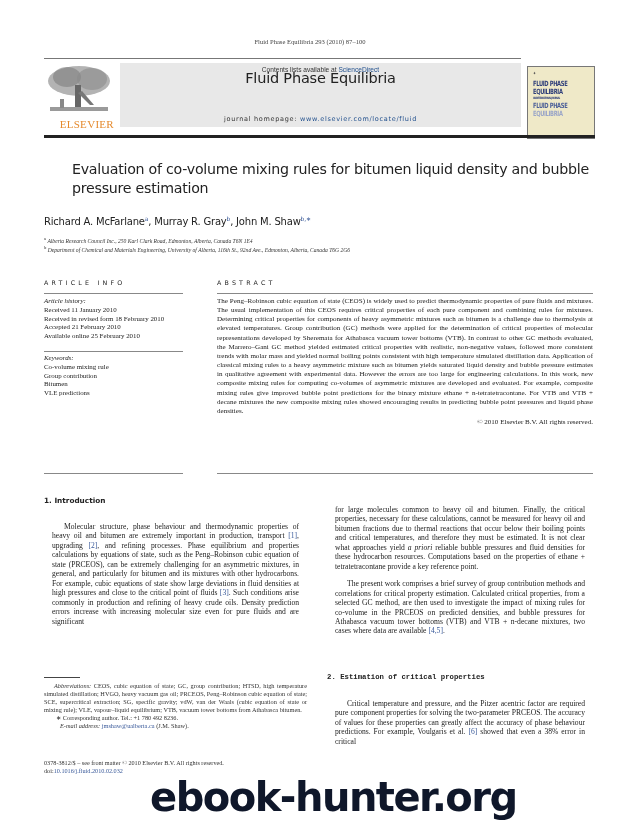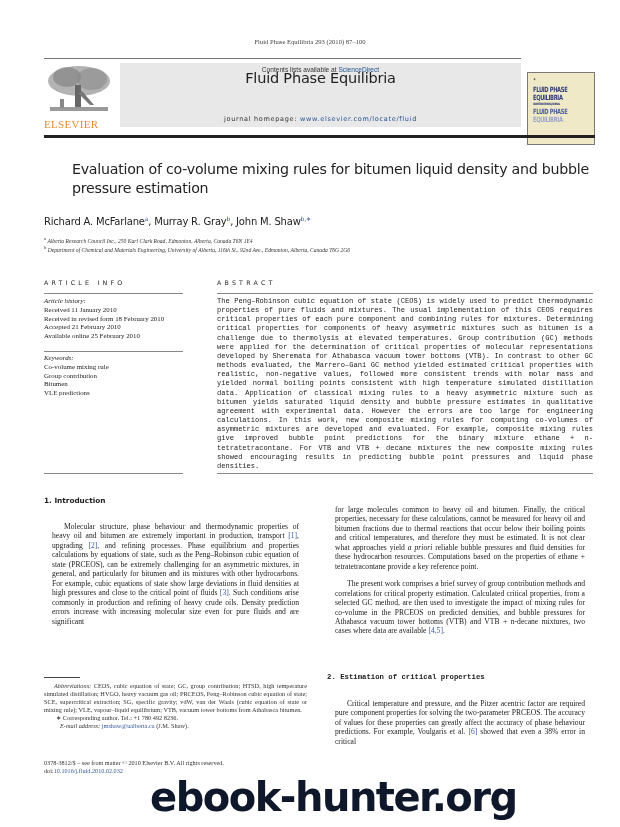--- a/index.html
+++ b/index.html
@@ -8,34 +8,34 @@
   .abs { position: absolute; }
   .running-head { top: 38px; left: 0; width: 620px; text-align: center; font-size: 6.6px; color: #444; }
   .rule-top { top: 58px; left: 44px; width: 477px; height: 0; border-top: 1px solid #777; }
   .masthead { top: 63px; left: 120px; width: 401px; height: 64px; background: #e8e8e8; }
   .contents-line { top: 66px; left: 120px; width: 401px; text-align: center; font-family: "Liberation Sans", sans-serif; font-size: 6.6px; color: #333; }
   .contents-line .sd { color: #1f4e8c; }
   .journal-name { top: 70px; left: 120px; width: 401px; text-align: center; font-family: "DejaVu Sans", sans-serif; font-size: 14.5px; color: #222; letter-spacing: -0.2px; }
   .homepage { top: 115px; left: 120px; width: 401px; text-align: center; font-family: "DejaVu Sans", sans-serif; font-size: 6.5px; letter-spacing: 0.7px; color: #333; }
   .homepage .url { color: #1f4e8c; }
   .logo { top: 63px; left: 42px; width: 74px; height: 66px; }
-  .logo-text { top: 118px; left: 44px; width: 70px; text-align: left; font-family: "Liberation Serif", serif; font-size: 11px; color: #e58a2d; letter-spacing: 0.3px; }
-  .cover { top: 72px; left: 527px; width: 68px; height: 73px; background: #efe9c8; border: 1px solid #777; box-sizing: border-box; }
+  .logo-text { top: 118px; left: 44px; width: 70px; text-align: right; font-family: "Liberation Serif", serif; font-size: 11px; color: #e58a2d; letter-spacing: 0.3px; }
+  .cover { top: 66px; left: 527px; width: 68px; height: 73px; background: #efe9c8; border: 1px solid #777; box-sizing: border-box; }
   .cover-text { position: absolute; left: 5px; width: 58px; font-family: "DejaVu Sans", sans-serif; font-weight: bold; font-size: 7.2px; line-height: 7.4px; letter-spacing: -0.5px; transform: scaleX(0.72); transform-origin: left; white-space: nowrap; }
   .rule-thick { top: 135px; left: 44px; width: 551px; height: 3px; background: #222; }
   .title { top: 160px; left: 44px; width: 560px; font-family: "DejaVu Sans", sans-serif; font-size: 14.2px; line-height: 19px; color: #222; letter-spacing: -0.25px; margin-left: 28px; }
   .authors { top: 215px; left: 44px; font-family: "DejaVu Sans", sans-serif; font-size: 10px; color: #222; letter-spacing: -0.2px; }
   .authors sup { font-size: 6px; color: #3a5a9a; }
   .affil { left: 44px; font-family: "Liberation Serif", serif; font-style: italic; font-size: 5.6px; color: #333; }
   .affil sup { font-style: normal; }
   .sec-head { font-family: "DejaVu Sans", sans-serif; font-size: 6.3px; letter-spacing: 3.2px; color: #222; }
   .hr { height: 0; border-top: 1px solid #888; }
   .info { top: 297px; left: 44px; width: 140px; font-family: "Liberation Serif", serif; font-size: 6.9px; line-height: 8.8px; color: #222; }
   .info .it { font-style: italic; }
-  .abstract { top: 297px; left: 217px; width: 376px; font-family: Liberation Mono, monospace; font-size: 7.05px; line-height: 9.15px; color: #222; text-align: justify; }
+  .abstract { top: 297px; left: 217px; width: 376px; font-family: Liberation Serif, serif; font-size: 7.05px; line-height: 9.15px; color: #222; text-align: justify; }
   .copyright { text-align: right; margin-top: 2px; }
   .col { font-family: "Liberation Serif", serif; font-size: 7.6px; line-height: 9.45px; color: #222; text-align: justify; }
   .col p { margin: 8px; text-indent: 12px; }
   .col p.noind { text-indent: 0; }
   .h1 { font-family: "DejaVu Sans", sans-serif; font-weight: bold; font-size: 7.3px; color: #222; }
   .ref { color: #3a5a9a; }
   .fn { font-family: "Liberation Serif", serif; font-size: 6.3px; line-height: 7.9px; color: #333; text-align: justify; }
   .fn p { margin: 0; text-indent: 10px; }
   .link { color: #3a5a9a; }
   .fm { font-family: "Liberation Serif", serif; font-size: 6.2px; line-height: 8px; color: #333; }
@@ -107,20 +107,21 @@
   <div>Group contribution</div>
   <div>Bitumen</div>
   <div>VLE predictions</div>
 </div>
 <div class="abs hr" style="top:473px;left:44px;width:139px;"></div>
 
 <div class="abs sec-head" style="top:279px;left:217px;">ABSTRACT</div>
 <div class="abs hr" style="top:293px;left:217px;width:376px;"></div>
 <div class="abs abstract">
   <div>The Peng–Robinson cubic equation of state (CEOS) is widely used to predict thermodynamic properties of pure fluids and mixtures. The usual implementation of this CEOS requires critical properties of each pure component and combining rules for mixtures. Determining critical properties for components of heavy asymmetric mixtures such as bitumen is a challenge due to thermolysis at elevated temperatures. Group contribution (GC) methods were applied for the determination of critical properties of molecular representations developed by Sheremata for Athabasca vacuum tower bottoms (VTB). In contrast to other GC methods evaluated, the Marrero–Gani GC method yielded estimated critical properties with realistic, non-negative values, followed more consistent trends with molar mass and yielded normal boiling points consistent with high temperature simulated distillation data. Application of classical mixing rules to a heavy asymmetric mixture such as bitumen yields saturated liquid density and bubble pressure estimates in qualitative agreement with experimental data. However the errors are too large for engineering calculations. In this work, new composite mixing rules for computing co-volumes of asymmetric mixtures are developed and evaluated. For example, composite mixing rules give improved bubble point predictions for the binary mixture ethane + n-tetratetracontane. For VTB and VTB + decane mixtures the new composite mixing rules showed encouraging results in predicting bubble point pressures and liquid phase densities.</div>
+  <div class="copyright">© 2010 Elsevier B.V. All rights reserved.</div>
 </div>
 <div class="abs hr" style="top:473px;left:217px;width:376px;"></div>
 
 <div class="abs h1" style="top:496px;left:44px;">1.  Introduction</div>
 <div class="abs col" style="top:514px;left:44px;width:263px;">
   <p><span>Molecular structure, phase behaviour and thermodynamic properties of heavy oil and bitumen are extremely important in production, transport </span><span class="ref">[1]</span><span>, upgrading </span><span class="ref">[2]</span><span>, and refining processes. Phase equilibrium and properties calculations by equations of state, such as the Peng–Robinson cubic equation of state (PRCEOS), can be extremely challenging for an asymmetric mixtures, in general, and particularly for bitumen and its mixtures with other hydrocarbons. For example, cubic equations of state show large deviations in fluid densities at high pressures and close to the critical point of fluids </span><span class="ref">[3]</span><span>. Such conditions arise commonly in production and refining of heavy crude oils. Density prediction errors increase with increasing molecular size even for pure fluids and are significant</span></p>
 </div>
 
 <div class="abs hr" style="top:677px;left:44px;width:36px;border-top-color:#444;"></div>
 <div class="abs fn" style="top:682px;left:44px;width:263px;">

